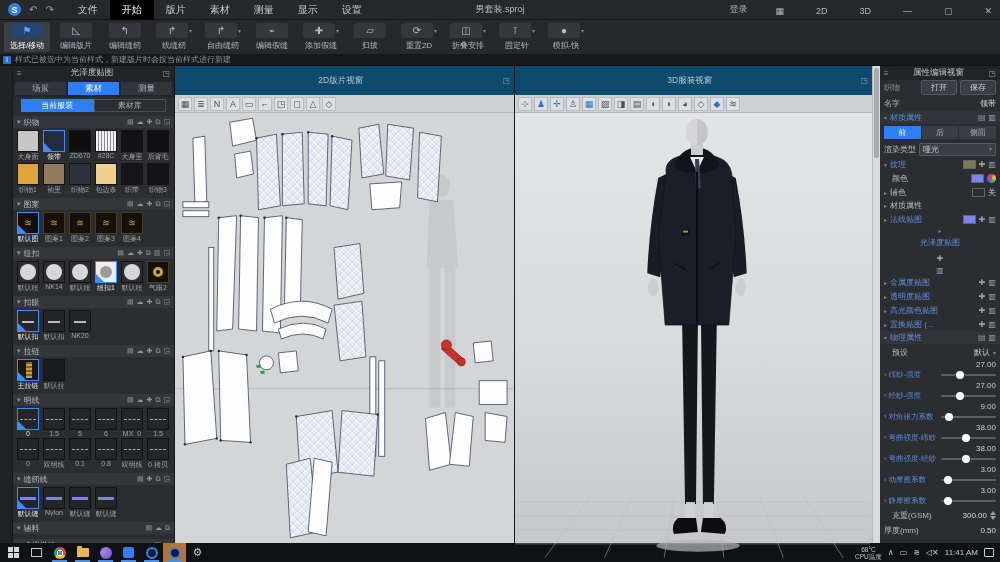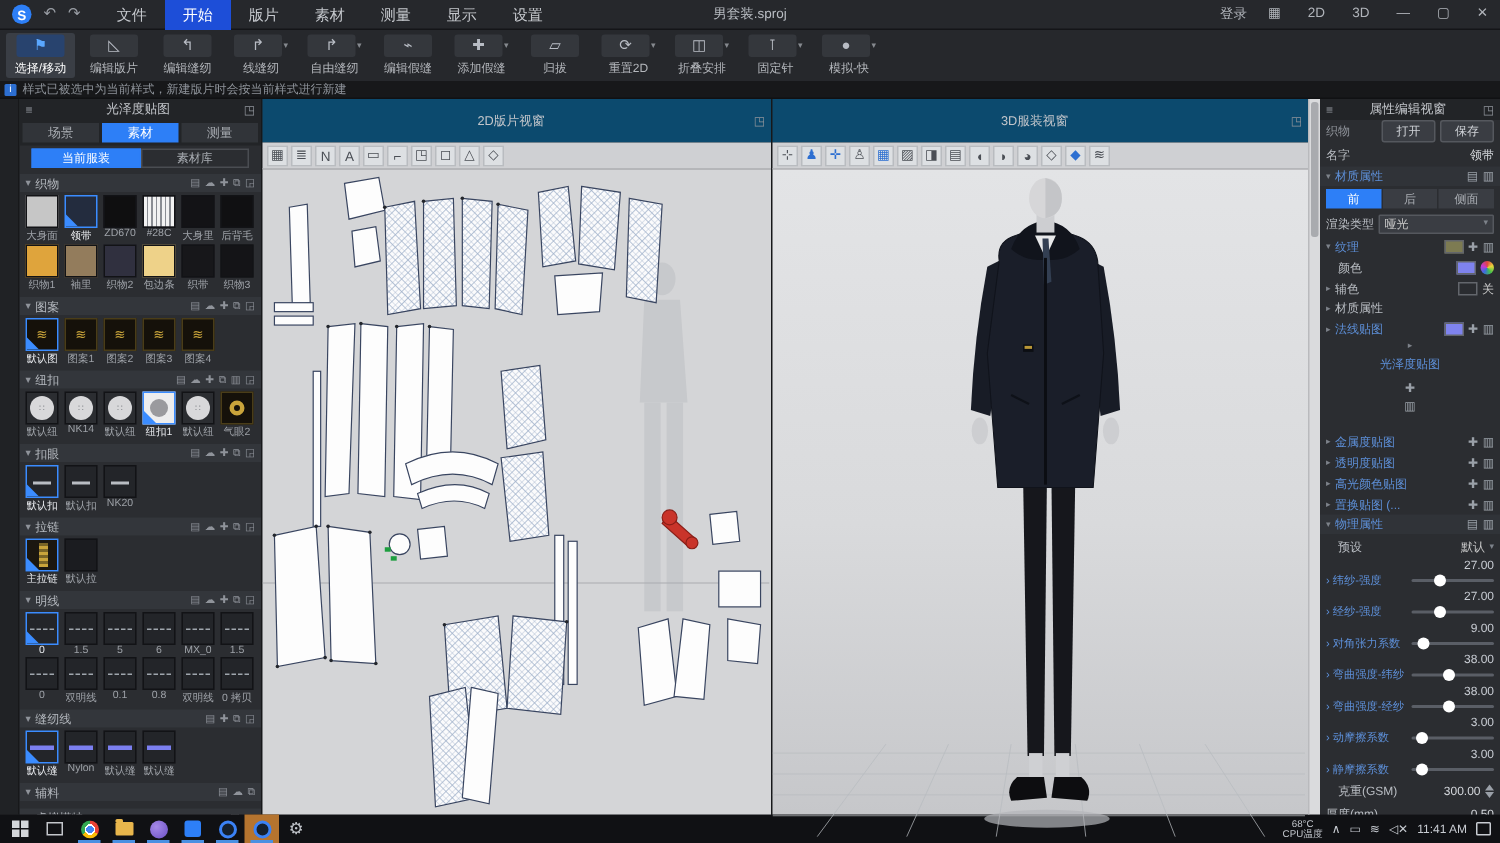--- a/index.html
+++ b/index.html
@@ -4,23 +4,23 @@
 <style>
 *{box-sizing:border-box;margin:0;padding:0}
 html,body{width:1000px;height:562px;overflow:hidden;background:#1c1e21;
   font-family:"Liberation Sans","DejaVu Sans",sans-serif;color:#c8c8c8;font-size:9px}
 
 .titlebar{height:20px;background:#26282c;display:flex;align-items:center;padding:0 4px;border-bottom:1px solid #141518}
 .logo{width:13px;height:13px;border-radius:50%;background:#2d7ff7;color:#fff;font-size:9px;display:flex;align-items:center;justify-content:center;margin:0 4px;font-weight:bold}
 .histbtn{color:#9a9ea5;font-size:10px;padding:0 4px}
 .menus{display:flex;margin-left:8px;height:20px}
 .menu{padding:0 12px;font-size:10px;color:#c6c9ce;display:flex;align-items:center}
-.menu.active{background:#1d4ed8;color:#fff}
+.menu.active{background:#000000;color:#fff}
 .doc-title{position:absolute;left:0;right:0;text-align:center;font-size:9px;color:#b9bdc3;pointer-events:none}
-.tb-right{margin-left:auto;display:flex;align-items:flex-start;gap:10px;color:#b0b4ba;font-size:9px;z-index:2}
+.tb-right{margin-left:auto;display:flex;align-items:flex-end;gap:24px;color:#b0b4ba;font-size:9px;z-index:2}
 .winbtn{padding:0 4px;font-size:9px;color:#b0b4ba}
 
 .ribbon{height:34px;background:#26282c;display:flex;align-items:flex-start;padding:2px 2px 0 4px;gap:3px}
 .rb{min-width:46px;display:flex;flex-direction:column;align-items:center;padding:1px 3px;border-radius:2px}
 .rb .icw{display:flex;align-items:center;gap:1px}
 .rb .ic{width:32px;height:15px;background:#34373c;border-radius:2px;display:flex;align-items:center;justify-content:center;color:#b8bcc4;font-size:10px}
 .rb .caret{font-size:6px;color:#85898f}
 .rb .lb{font-size:8px;color:#b4b7bc;margin-top:2px;white-space:nowrap}
 .rb.active{background:#3a3e45}
 .rb.active .ic{background:#28436e;color:#5aa7ff}
@@ -801,21 +801,21 @@
       <span class="icn">▥</span>
     </div>
     <div id="mapRows">
         <div class="pr" style="min-height: 14px; flex-direction: column;">
           <div class="arr">▸</div>
           <div class="blue">光泽度贴图</div>
           <div class="fill"></div>
           <div class="icn">✚</div>
           <div class="icn">▥</div>
         </div>
-        <div class="pr" style="min-height: 14px; margin-top: 12px;">
+        <div class="pr" style="min-height: 14px;">
           <div class="arr">▸</div>
           <div class="blue">金属度贴图</div>
           <div class="fill"></div>
           <div class="icn">✚</div>
           <div class="icn">▥</div>
         </div>
         <div class="pr" style="min-height: 14px;">
           <div class="arr">▸</div>
           <div class="blue">透明度贴图</div>
           <div class="fill"></div>

